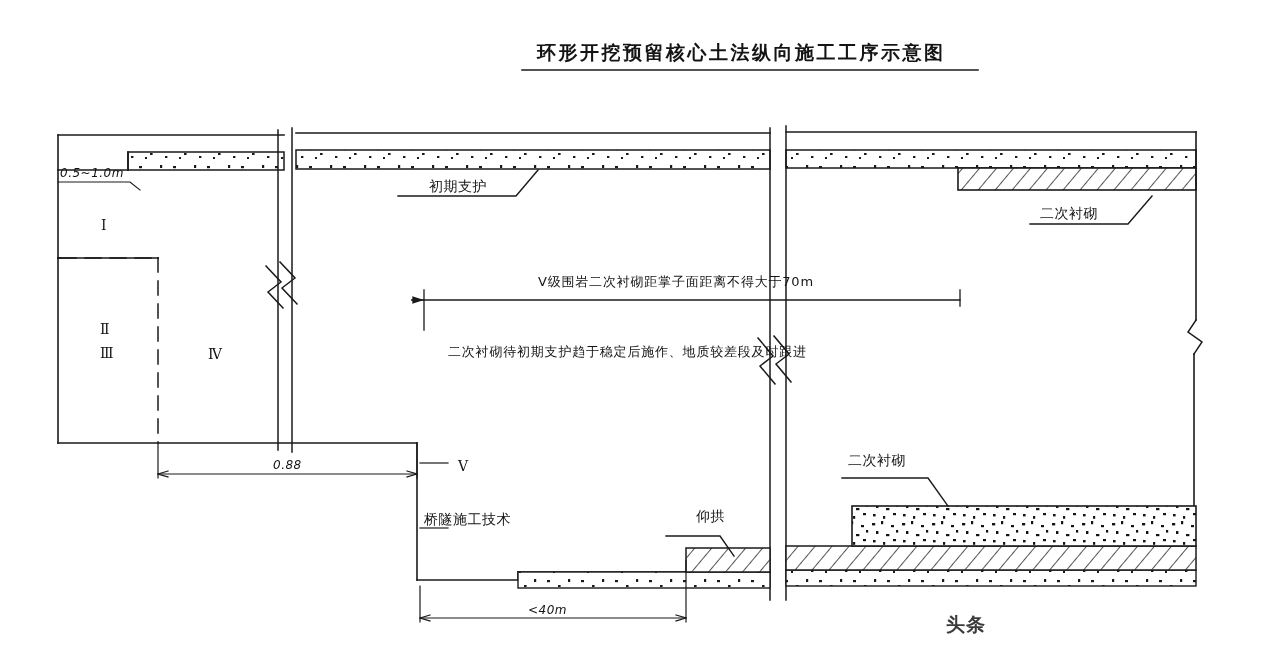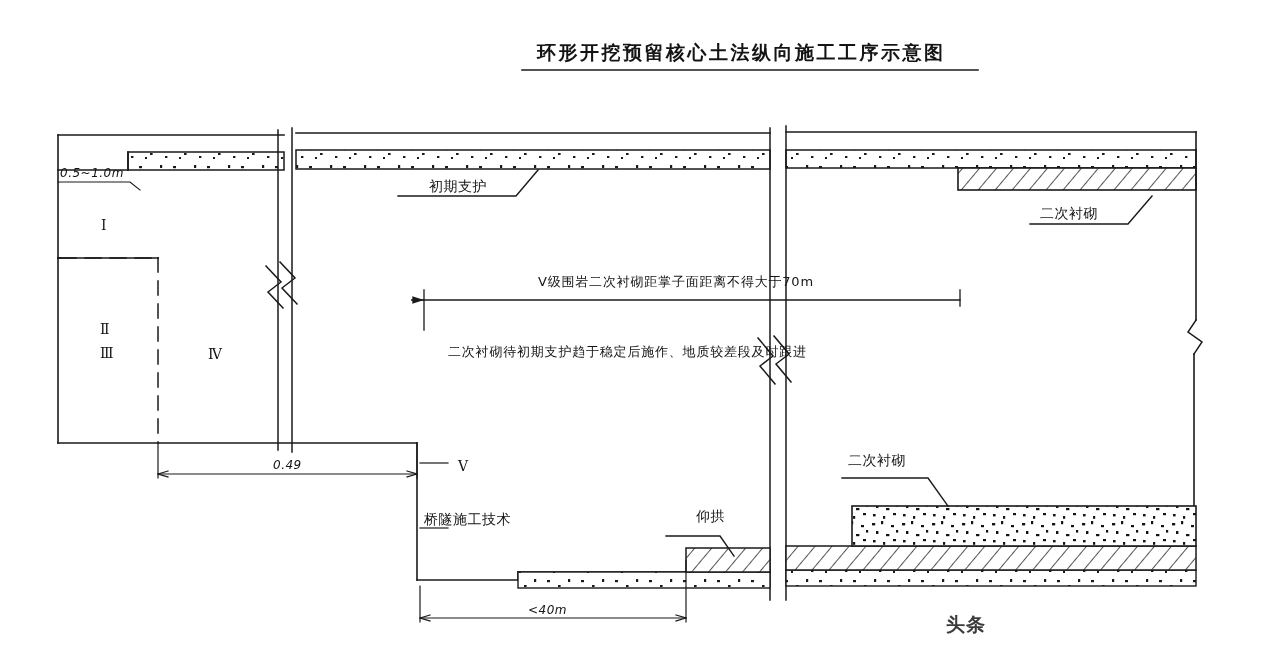--- a/index.html
+++ b/index.html
@@ -169,19 +169,19 @@
 
   <div class="lbl ann-note" style="left:538px;top:273px;">Ⅴ级围岩二次衬砌距掌子面距离不得大于70m</div>
   <div class="lbl ann-note" style="left:448px;top:309px;margin-top:34px;">二次衬砌待初期支护趋于稳定后施作、地质较差段及时跟进</div>
 
   <div class="lbl ann" style="left:424px;top:511px;">桥隧施工技术</div>
 
   <div class="lbl ann" style="left:696px;top:508px;">仰拱</div>
 
   <div class="lbl ann" style="left:848px;top:452px;">二次衬砌</div>
 
-  <div class="lbl dim" style="left:273px;top:458px;">0.49</div>
+  <div class="lbl dim" style="left:273px;top:458px;">0.88</div>
 
   <div class="lbl dim" style="left:528px;top:603px;">&lt;40m</div>
 
   <div class="wm" style="left:946px;top:612px;">头条</div>
 
 </div>
 
 </body></html>

